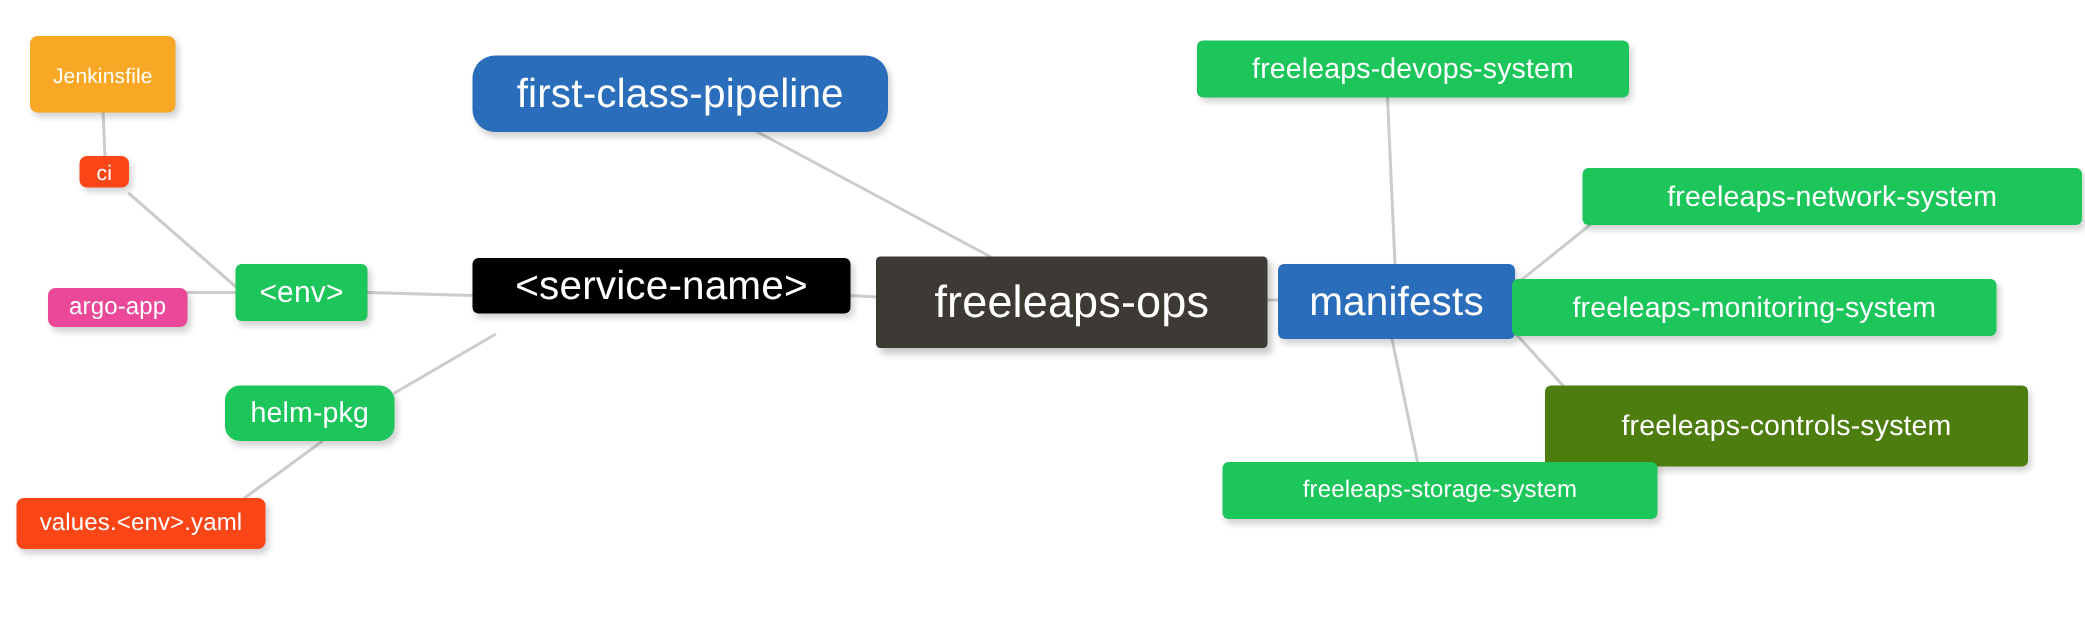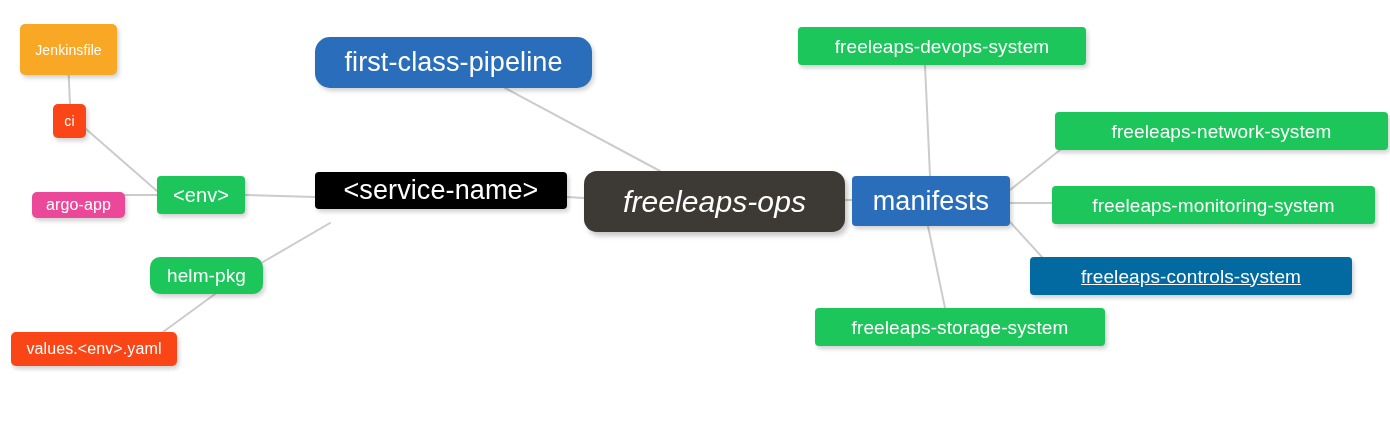--- a/index.html
+++ b/index.html
@@ -34,23 +34,22 @@
     color: #ffffff;
     border-radius: 4px;
     white-space: nowrap;
     box-shadow: 2px 3px 4px rgba(0,0,0,0.18);
     letter-spacing: 0.1px;
     line-height: 1;
     user-select: none;
   }
   .node.sq { border-radius: 5px; }
   .node.root {
-    border-radius: 13px;
+    border-radius: 3px;
     box-shadow: 3px 4px 5px rgba(0,0,0,0.22);
-    font-style: italic;
   }
 </style>
 </head>
 <body>
 
 <div id="mindmap">
   <svg id="edges" viewBox="0 0 1390 421" xmlns="http://www.w3.org/2000/svg">
       <line x1="68" y1="59" x2="70" y2="104" stroke="#cccccc" stroke-width="2" stroke-linecap="round"></line>
       <line x1="86" y1="129" x2="157" y2="191" stroke="#cccccc" stroke-width="2" stroke-linecap="round"></line>
       <line x1="125" y1="195" x2="157" y2="195" stroke="#cccccc" stroke-width="2" stroke-linecap="round"></line>
@@ -63,21 +62,21 @@
       <line x1="925" y1="65" x2="930" y2="176" stroke="#cccccc" stroke-width="2" stroke-linecap="round"></line>
       <line x1="1060" y1="150" x2="1010" y2="190" stroke="#cccccc" stroke-width="2" stroke-linecap="round"></line>
       <line x1="1052" y1="203" x2="1010" y2="203" stroke="#cccccc" stroke-width="2" stroke-linecap="round"></line>
       <line x1="1042" y1="257" x2="1010" y2="222" stroke="#cccccc" stroke-width="2" stroke-linecap="round"></line>
       <line x1="945" y1="308" x2="928" y2="226" stroke="#cccccc" stroke-width="2" stroke-linecap="round"></line>
     </svg>
   <div id="node-layer">
       <div class="node sq" style="left: 20px; top: 24px; width: 97px; height: 51px; background: rgb(249, 168, 37); font-size: 14px;">
         <span>Jenkinsfile</span>
       </div>
-      <div class="node sq" style="left: 53px; top: 104px; width: 33px; height: 34px; background: rgb(250, 70, 22); font-size: 14px; justify-content: center;">
+      <div class="node sq" style="left: 53px; top: 104px; width: 33px; height: 21px; background: rgb(250, 70, 22); font-size: 14px; justify-content: center;">
         <span>ci</span>
       </div>
       <div class="node sq" style="left: 32px; top: 192px; width: 93px; height: 26px; background: #ec4899; font-size: 16px;">
         <span>argo-app</span>
       </div>
       <div class="node" style="left: 157px; top: 176px; width: 88px; height: 38px; background: rgb(28, 198, 91); font-size: 20px;">
         <span>&lt;env&gt;</span>
       </div>
       <div class="node" style="left: 150px; top: 257px; width: 113px; height: 37px; background: rgb(28, 198, 91); font-size: 19px; border-radius: 10px;">
         <span>helm-pkg</span>
@@ -96,23 +95,23 @@
       </div>
       <div class="node" style="left: 852px; top: 176px; width: 158px; height: 50px; background: rgb(42, 110, 187); font-size: 27px;">
         <span>manifests</span>
       </div>
       <div class="node" style="left: 798px; top: 27px; width: 288px; height: 38px; background: rgb(28, 198, 91); font-size: 19px;">
         <span>freeleaps-devops-system</span>
       </div>
       <div class="node" style="left: 1055px; top: 112px; width: 333px; height: 38px; background: rgb(28, 198, 91); font-size: 19px;">
         <span>freeleaps-network-system</span>
       </div>
-      <div class="node" style="left: 1052px; top: 186px; width: 323px; height: 38px; background: rgb(28, 198, 91); font-size: 19px;">
+      <div class="node" style="left: 1008px; top: 186px; width: 323px; height: 38px; background: rgb(28, 198, 91); font-size: 19px;">
         <span>freeleaps-monitoring-system</span>
       </div>
-      <div class="node" style="left: 1030px; top: 257px; width: 322px; height: 38px; background: #0369a1; font-size: 19px; text-decoration: underline;">
+      <div class="node" style="left: 1030px; top: 257px; width: 322px; height: 54px; background: #4d7c0f; font-size: 19px;">
         <span>freeleaps-controls-system</span>
       </div>
-      <div class="node" style="left: 815px; top: 308px; width: 290px; height: 38px; background: rgb(28, 198, 91); font-size: 19px;">
+      <div class="node" style="left: 815px; top: 308px; width: 290px; height: 38px; background: rgb(28, 198, 91); font-size: 16px;">
         <span>freeleaps-storage-system</span>
       </div>
     </div>
 </div>
 
 </body></html>

